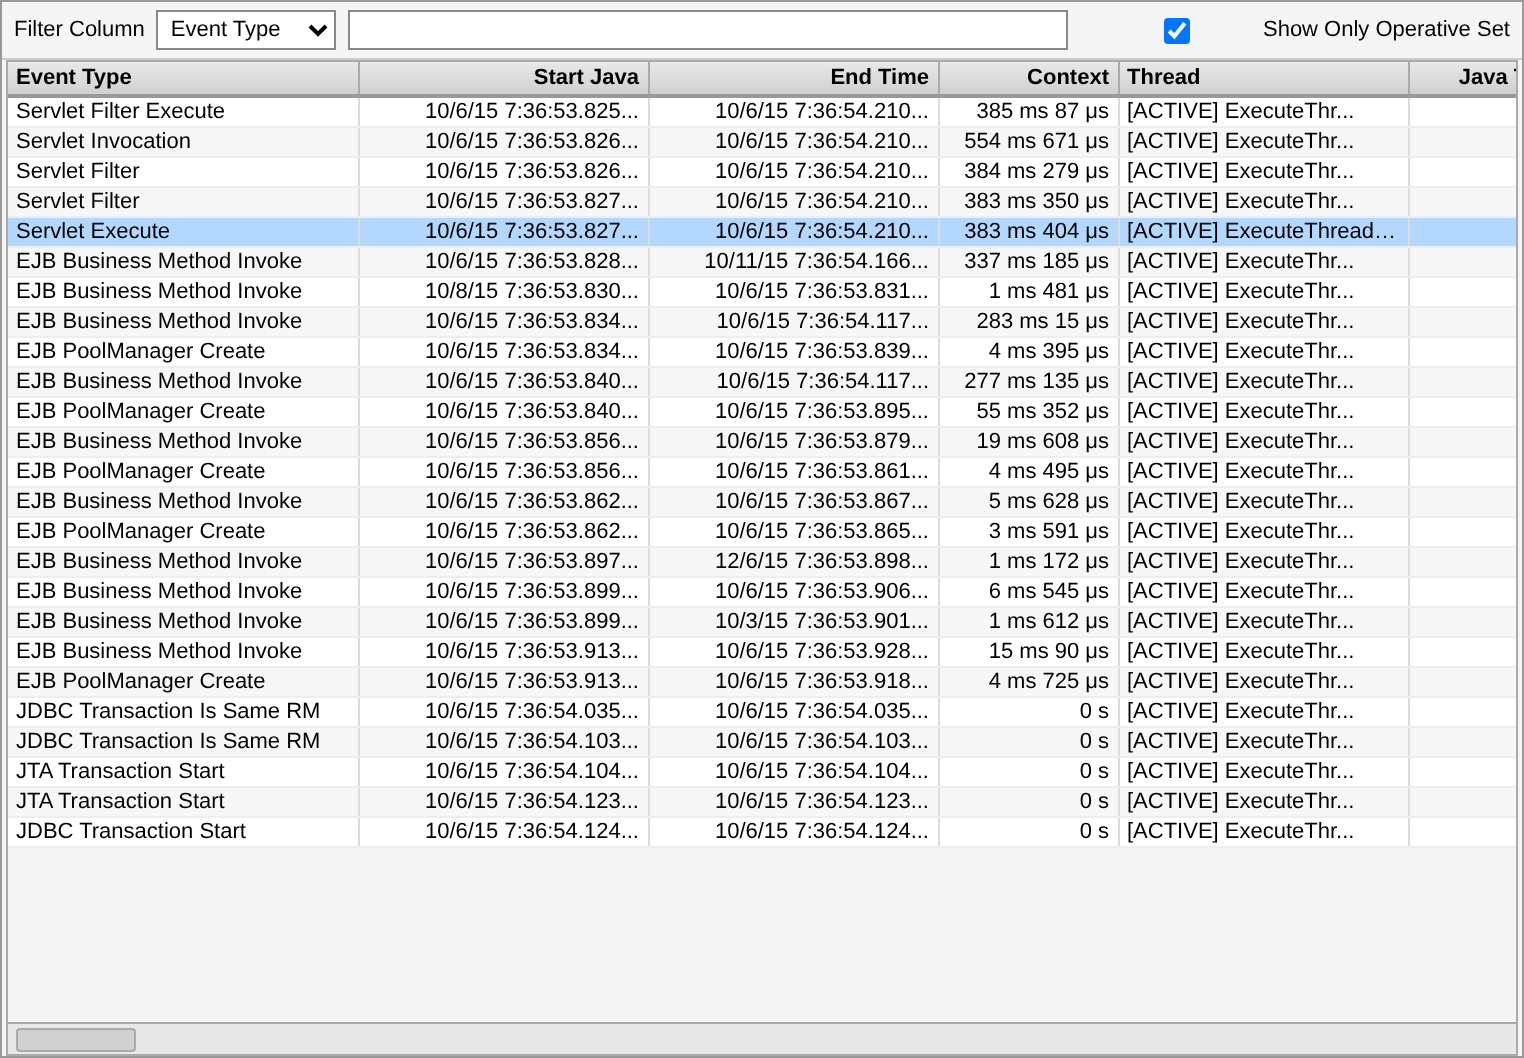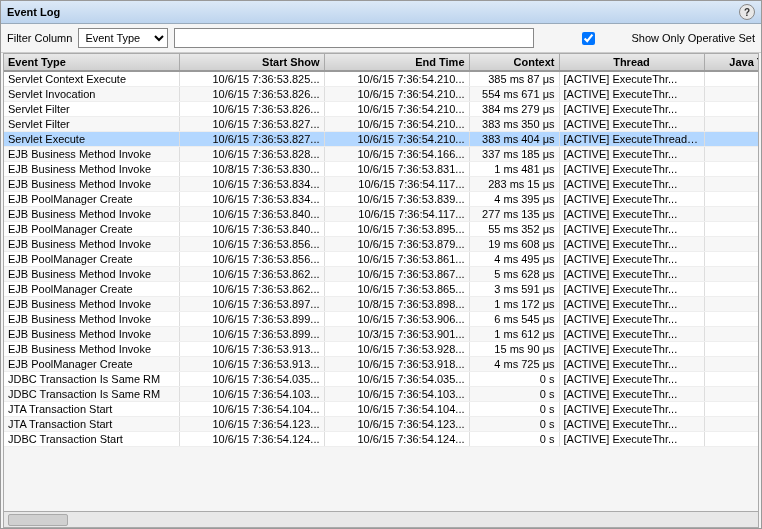--- a/index.html
+++ b/index.html
@@ -146,70 +146,66 @@
       text-overflow: ellipsis;
       color: #000;
     }
     tbody td.right-align {
       text-align: right;
     }
     .col-event-type { width: 175px; }
     .col-start-time { width: 145px; }
     .col-end-time { width: 145px; }
     .col-duration { width: 90px; }
-    .col-thread { width: 145px; text-align: center; }
+    .col-thread { width: 145px; }
     .col-java-th { width: 80px; }
     .bottom-scrollbar {
       height: 16px;
       background: #e8e8e8;
       border-top: 1px solid #aaa;
       display: flex;
       align-items: center;
     }
     .selected-row {
       background: #b3d7ff !important;
     }
   </style>
 </head>
 <body>
 
 <div class="window">
 
-  <div class="title-bar">
-    <span class="title-bar-title">Event Log</span>
-    <div class="help-icon">?</div>
-  </div>
 
   <div class="filter-bar">
     <span class="filter-label">Filter Column</span>
     <select class="filter-select"><option>Event Type</option><option>Start Time</option><option>End Time</option><option>Duration</option><option>Thread</option><option>Java Th...</option><option>Ot</option></select>
     <input type="text" class="filter-input" value="" style="">
     <div class="checkbox-area">
       <input type="checkbox" checked="" style="">
       <span class="checkbox-label">Show Only Operative Set</span>
     </div>
   </div>
 
   <div class="table-container">
     <div class="table-scroll">
       <table>
         <thead>
           <tr>
             <th class="col-event-type">Event Type</th>
-            <th class="col-start-time right-align">Start Show</th>
+            <th class="col-start-time right-align">Start Java</th>
             <th class="col-end-time right-align">End Time</th>
             <th class="col-duration right-align">Context</th>
             <th class="col-thread">Thread</th>
             <th class="col-java-th right-align">Java Th...</th>
 
           </tr>
         </thead>
         <tbody id="table-body">
         <tr>
-              <td>Servlet Context Execute</td>
+              <td>Servlet Filter Execute</td>
               <td class="right-align">10/6/15 7:36:53.825...</td>
               <td class="right-align">10/6/15 7:36:54.210...</td>
               <td class="right-align">385 ms 87 μs</td>
               <td>[ACTIVE] ExecuteThr...</td>
               <td class="right-align">62</td>
             </tr>
             <tr>
               <td>Servlet Invocation</td>
               <td class="right-align">10/6/15 7:36:53.826...</td>
               <td class="right-align">10/6/15 7:36:54.210...</td>
@@ -237,21 +233,21 @@
               <td>Servlet Execute</td>
               <td class="right-align">10/6/15 7:36:53.827...</td>
               <td class="right-align">10/6/15 7:36:54.210...</td>
               <td class="right-align">383 ms 404 μs</td>
               <td>[ACTIVE] ExecuteThread: '13' for queue: 'weblo</td>
               <td class="right-align">62</td>
             </tr>
             <tr>
               <td>EJB Business Method Invoke</td>
               <td class="right-align">10/6/15 7:36:53.828...</td>
-              <td class="right-align">10/6/15 7:36:54.166...</td>
+              <td class="right-align">10/11/15 7:36:54.166...</td>
               <td class="right-align">337 ms 185 μs</td>
               <td>[ACTIVE] ExecuteThr...</td>
               <td class="right-align">62</td>
             </tr>
             <tr>
               <td>EJB Business Method Invoke</td>
               <td class="right-align">10/8/15 7:36:53.830...</td>
               <td class="right-align">10/6/15 7:36:53.831...</td>
               <td class="right-align">1 ms 481 μs</td>
               <td>[ACTIVE] ExecuteThr...</td>
@@ -317,21 +313,21 @@
               <td>EJB PoolManager Create</td>
               <td class="right-align">10/6/15 7:36:53.862...</td>
               <td class="right-align">10/6/15 7:36:53.865...</td>
               <td class="right-align">3 ms 591 μs</td>
               <td>[ACTIVE] ExecuteThr...</td>
               <td class="right-align">62</td>
             </tr>
             <tr>
               <td>EJB Business Method Invoke</td>
               <td class="right-align">10/6/15 7:36:53.897...</td>
-              <td class="right-align">10/8/15 7:36:53.898...</td>
+              <td class="right-align">12/6/15 7:36:53.898...</td>
               <td class="right-align">1 ms 172 μs</td>
               <td>[ACTIVE] ExecuteThr...</td>
               <td class="right-align">62</td>
             </tr>
             <tr>
               <td>EJB Business Method Invoke</td>
               <td class="right-align">10/6/15 7:36:53.899...</td>
               <td class="right-align">10/6/15 7:36:53.906...</td>
               <td class="right-align">6 ms 545 μs</td>
               <td>[ACTIVE] ExecuteThr...</td>

